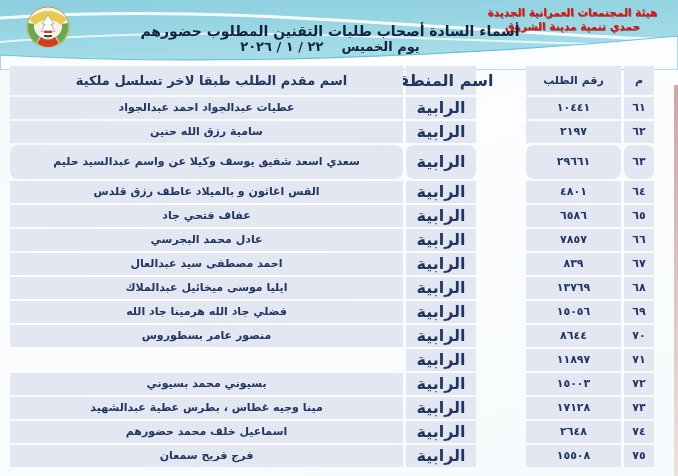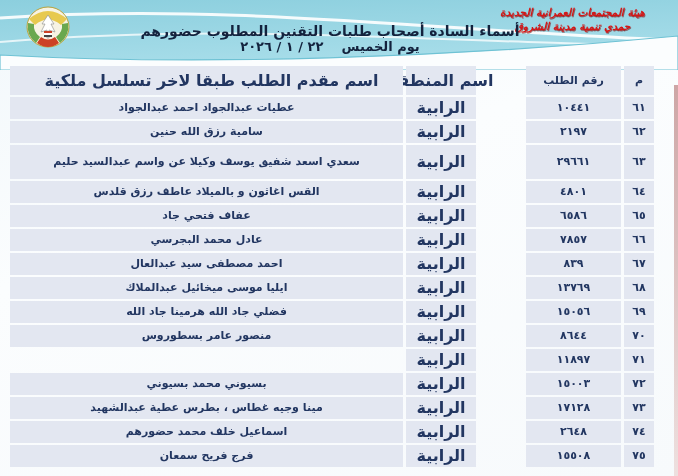--- a/index.html
+++ b/index.html
@@ -11,42 +11,41 @@
   .page{position:relative;width:678px;height:476px;background:linear-gradient(160deg,#f2f8fb 0%,#fbfdfe 40%,#f7fafc 100%);}
 
   
   .banner{position:absolute;top:0;left:0;width:678px;height:70px;}
   .banner svg.swoosh{position:absolute;top:0;left:0;}
   .logo{position:absolute;top:3px;left:24px;width:48px;height:50px;}
   .org{
     position:absolute;top:5px;right:8px;width:195px;
     text-align:center;color:#d51616;font-weight:bold;font-size:10.5px;line-height:1.35;
     text-shadow:0.7px 0.7px 0 rgba(110,10,10,0.55);
-    font-style:italic;
   }
   .titles{position:absolute;top:23px;left:0;width:660px;text-align:center;color:#13223d;font-weight:bold;}
   .title{font-size:14px;letter-spacing:0.2px;}
   .date{font-size:13px;white-space:pre;}
 
   
   .table{position:absolute;top:66px;left:10px;width:644px;}
   .thead,.trow{display:flex;column-gap:3px;margin-bottom:2px;}
   .c{
     background:#e3e7f1;color:#223661;font-weight:bold;
     display:flex;align-items:center;justify-content:center;
     font-size:11px;line-height:1.2;text-align:center;
   }
   .thead .c{height:29px;}
   .trow .c{height:22px;}
-  .trow.tall .c{height:34px;}
+  .trow.tall .c{height:34px;border-radius:8px;}
   .serial{width:30px;flex:0 0 auto;letter-spacing:1px;}
   .req{width:95px;flex:0 0 auto;letter-spacing:1.5px;margin-left:47px;}
   .region{width:70px;flex:0 0 auto;font-size:16px;white-space:nowrap;}
   .name{flex:1 1 auto;font-size:11px;}
-  .thead .name{font-size:16px;padding-left:10px;}
+  .thead .name{font-size:13px;padding-left:10px;}
 
   
   .scan-edge{
     position:absolute;top:85px;right:0;bottom:0;width:4px;
     background:linear-gradient(to bottom,rgba(150,60,58,0.45),rgba(205,130,120,0.22));
     pointer-events:none;
   }
 </style>
 </head>
 <body>

